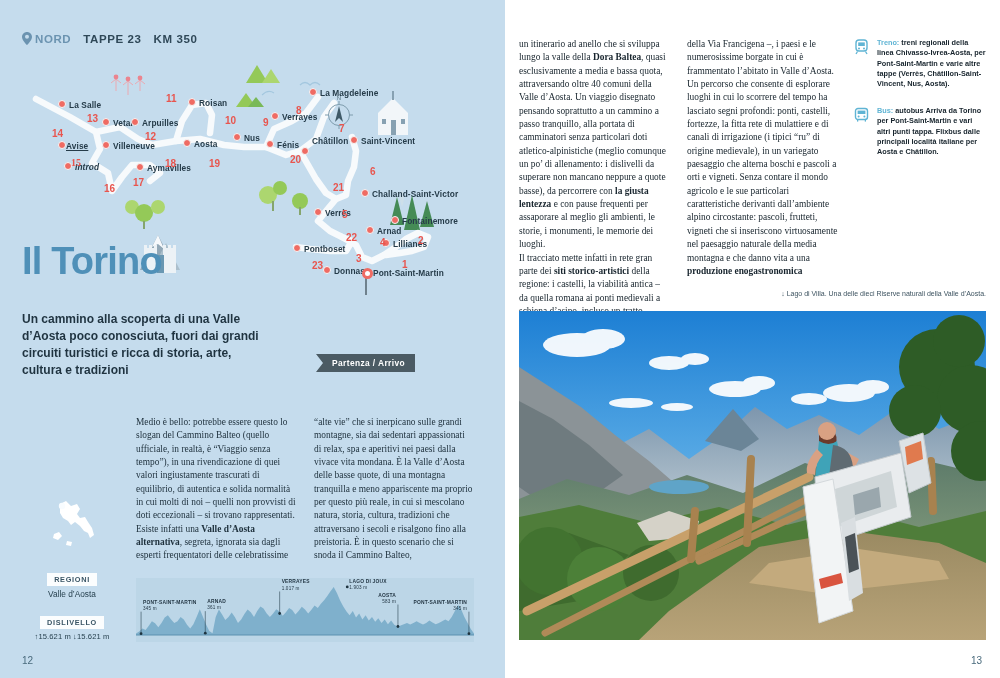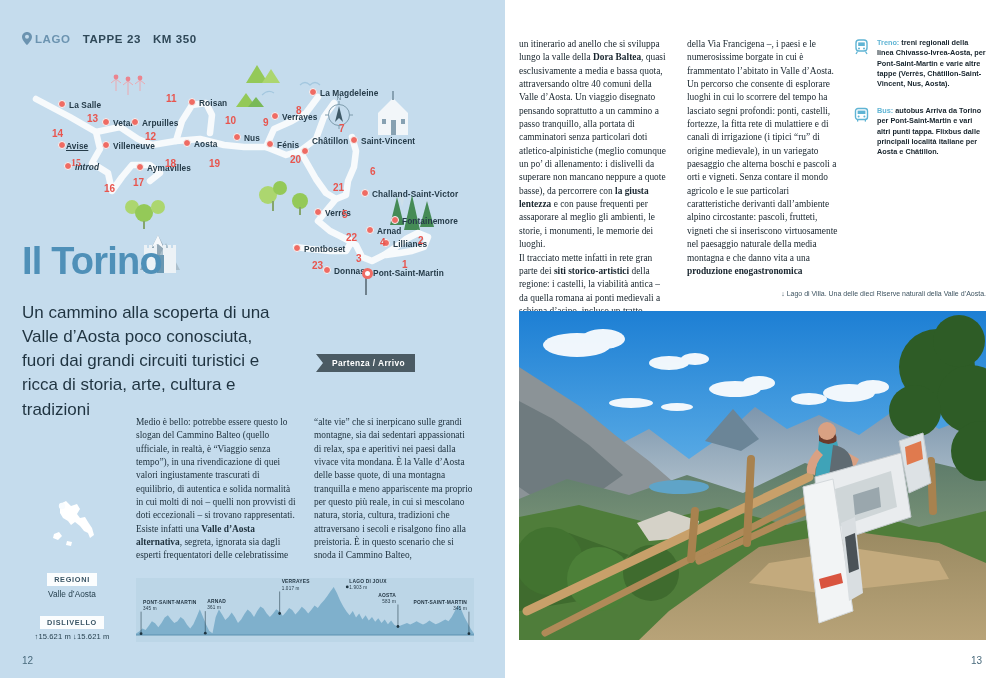--- a/index.html
+++ b/index.html
@@ -73,22 +73,22 @@
   }
   .compass { position: absolute; left: 322px; top: 36px; }
 
   
   #title-block { position: absolute; left: 22px; top: 243px; width: 270px; }
   .title-main {
     font-size: 38px; line-height: 0.95; font-weight: bold;
     color: #4f90b8; letter-spacing: -0.8px;
   }
   .subtitle {
-    margin-top: 22px;
-    font-size: 17px; line-height: 1.42; font-weight: normal;
+    margin-top: 32px;
+    font-size: 12px; line-height: 1.42; font-weight: bold;
     color: #1f3340; width: 252px;
   }
 
   
   #body-cols {
     position: absolute; left: 136px; top: 416px;
     width: 338px;
     display: flex; gap: 18px;
   }
   .body-col {
@@ -187,21 +187,21 @@
 
   <div id="left-page">
 
     <div class="meta-bar">
       <span class="meta-nord">
         <span class="pin-icon">
           <svg width="10" height="13" viewBox="0 0 10 13">
               <path d="M5 0C2.2 0 0 2.2 0 4.9 0 8.4 5 13 5 13s5-4.6 5-8.1C10 2.2 7.8 0 5 0zm0 6.8A2 2 0 1 1 5 2.8a2 2 0 0 1 0 4z" fill="#6b93b0"></path>
             </svg>
         </span>
-        <span>LAGO</span>
+        <span>NORD</span>
       </span>
       <span class="meta-item">TAPPE 23</span>
       <span class="meta-item">KM 350</span>
     </div>
 
     <div id="map-area">
       <svg id="map-svg" width="505" height="270" viewBox="0 0 505 270">
 
         <g opacity=".85">
 

